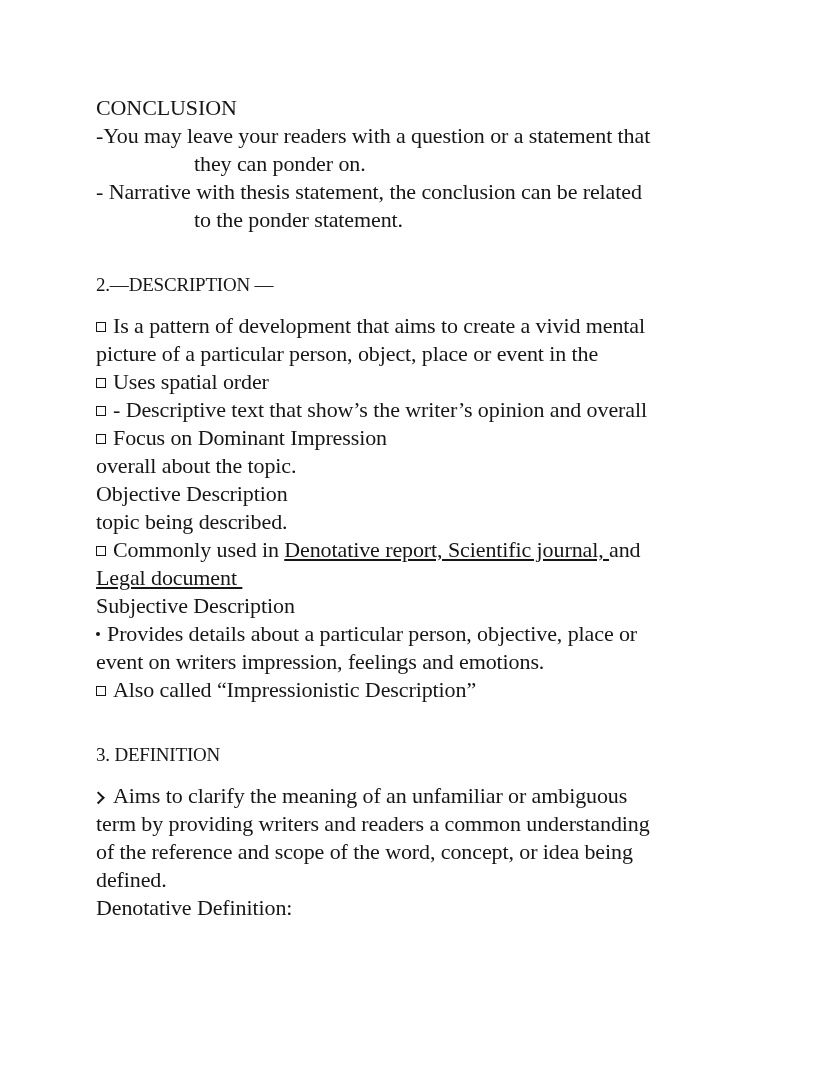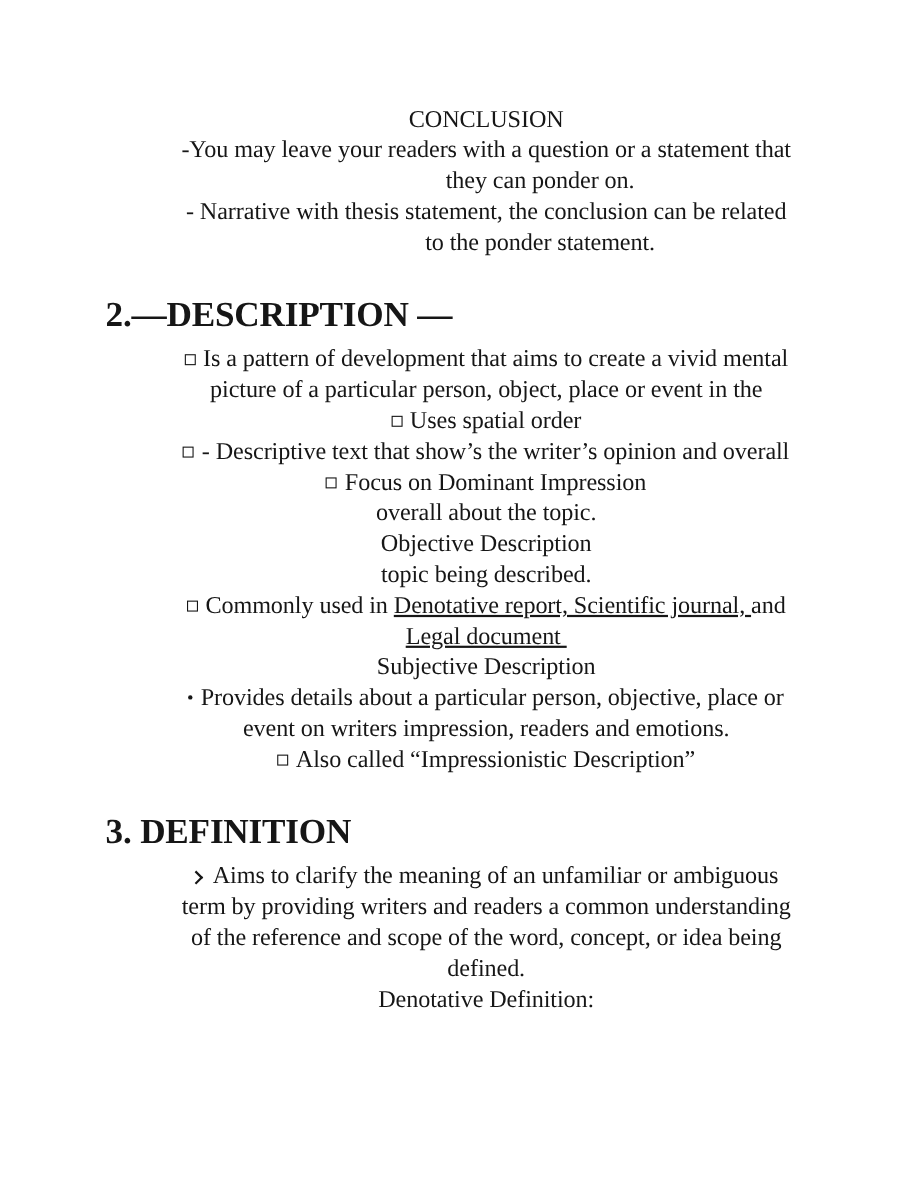--- a/index.html
+++ b/index.html
@@ -13,28 +13,27 @@
   .doc{
     box-sizing:border-box;
     width:828px;height:1071px;
     padding:94px 40px 0 96px;
   }
   .line{
     font-size:22px;
     line-height:28px;
     white-space:nowrap;
     letter-spacing:-0.1px;
-    text-align:center;
   }
   .indent{padding-left:98px;}
   .bold{font-weight:normal;}
   .h{
-    font-size:32px;
+    font-size:19px;
     line-height:34px;
-    font-weight:bold;
+    font-weight:normal;
     margin:34px 0 10px 0;
     white-space:nowrap;
     letter-spacing:-0.2px;
   }
   .u{text-decoration:underline;text-underline-offset:2px;}
   
   .mk-sq{
     display:inline-block;
     width:8px;height:8px;
     border:1.6px solid #161616;
@@ -78,21 +77,21 @@
     <div class="line"><span class="mk-sq"></span><span>Uses spatial order</span></div>
     <div class="line"><span class="mk-sq"></span><span>- Descriptive text that show’s the writer’s opinion and overall</span></div>
     <div class="line"><span class="mk-sq"></span><span>Focus on Dominant Impression</span></div>
     <div class="line">overall about the topic.</div>
     <div class="line bold">Objective Description</div>
     <div class="line">topic being described.</div>
     <div class="line"><span class="mk-sq"></span><span>Commonly used in </span><span class="u">Denotative report, Scientific journal, </span><span>and</span></div>
     <div class="line"><span class="u">Legal document&nbsp;</span></div>
     <div class="line bold">Subjective Description</div>
     <div class="line"><span class="mk-dot"></span><span>Provides details about a particular person, objective, place or</span></div>
-    <div class="line">event on writers impression, readers and emotions.</div>
+    <div class="line">event on writers impression, feelings and emotions.</div>
     <div class="line"><span class="mk-sq"></span><span>Also called “Impressionistic Description”</span></div>
   </div>
 
   <div class="h">3. DEFINITION</div>
   <div>
     <div class="line"><span class="mk-arrow"></span><span>Aims to clarify the meaning of an unfamiliar or ambiguous</span></div>
     <div class="line">term by providing writers and readers a common understanding</div>
     <div class="line">of the reference and scope of the word, concept, or idea being</div>
     <div class="line">defined.</div>
     <div class="line bold">Denotative Definition:</div>

